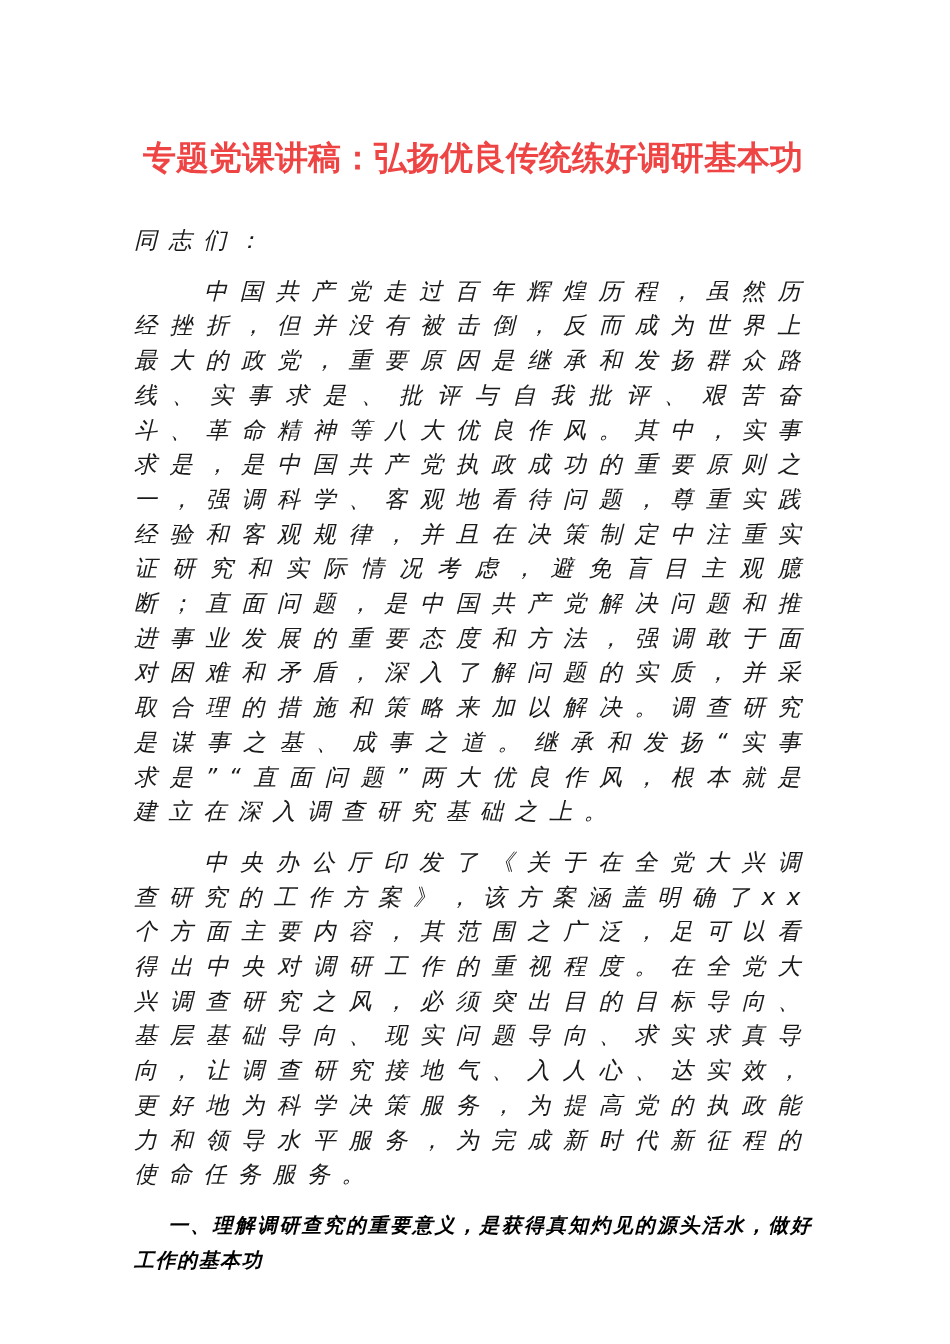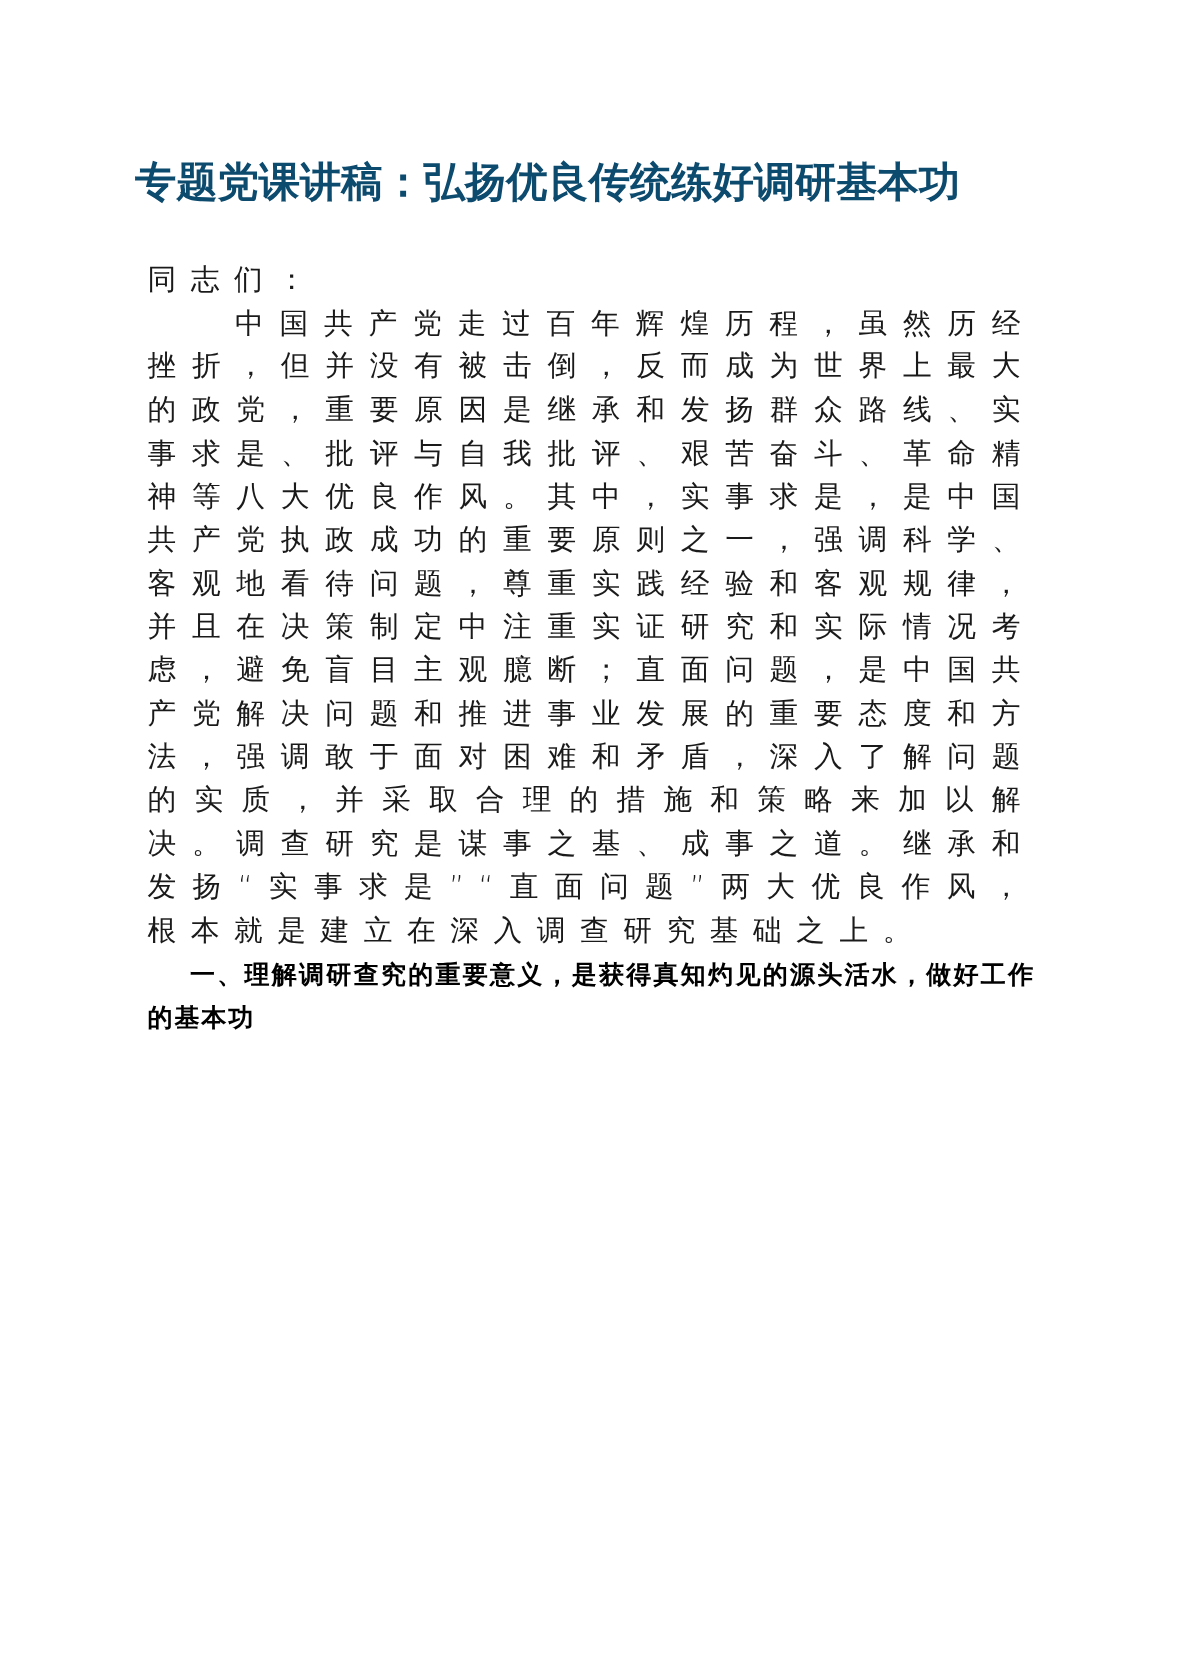--- a/index.html
+++ b/index.html
@@ -16,47 +16,48 @@
     }
     .page {
       position: absolute;
       left: 118px;
       top: 0;
       width: 710px;
     }
     .title {
       position: absolute;
       left: -10px;
-      top: 124px;
+      top: 136px;
       width: 730px;
-      text-align: left;
+      text-align: center;
       font-family: "DejaVu Serif", "Liberation Serif", serif;
       font-weight: bold;
       font-size: 33px;
       letter-spacing: 0px;
       line-height: 44px;
       white-space: nowrap;
-      color: #0c4a6e;
+      color: #ef4444;
     }
     .body-text {
       position: absolute;
       top: 207px;
       left: 0;
       width: 710px;
       font-family: "DejaVu Sans", "Liberation Sans", sans-serif;
       font-weight: 300;
       font-size: 23px;
       letter-spacing: 11.6px;
       line-height: 34.7px;
       color: #1a1a1a;
     }
     .body-text p {
-      margin: 0;
+      margin: 16px;
       padding: 0;
       text-align: justify;
+      font-style: italic;
     }
     .salutation {
       text-indent: 0;
     }
     .para {
       text-indent: 70px;
     }
     .heading {
       font-weight: bold;
       text-indent: 34px;
@@ -67,15 +68,16 @@
   </style>
 </head>
 <body>
 
 <div class="page">
   <div class="title">专题党课讲稿：弘扬优良传统练好调研基本功</div>
 
   <div class="body-text">
     <p class="salutation">同志们：</p>
     <p class="para">中国共产党走过百年辉煌历程，虽然历经挫折，但并没有被击倒，反而成为世界上最大的政党，重要原因是继承和发扬群众路线、实事求是、批评与自我批评、艰苦奋斗、革命精神等八大优良作风。其中，实事求是，是中国共产党执政成功的重要原则之一，强调科学、客观地看待问题，尊重实践经验和客观规律，并且在决策制定中注重实证研究和实际情况考虑，避免盲目主观臆断；直面问题，是中国共产党解决问题和推进事业发展的重要态度和方法，强调敢于面对困难和矛盾，深入了解问题的实质，并采取合理的措施和策略来加以解决。调查研究是谋事之基、成事之道。继承和发扬“实事求是”“直面问题”两大优良作风，根本就是建立在深入调查研究基础之上。</p>
+    <p class="para">中央办公厅印发了《关于在全党大兴调查研究的工作方案》，该方案涵盖明确了xx个方面主要内容，其范围之广泛，足可以看得出中央对调研工作的重视程度。在全党大兴调查研究之风，必须突出目的目标导向、基层基础导向、现实问题导向、求实求真导向，让调查研究接地气、入人心、达实效，更好地为科学决策服务，为提高党的执政能力和领导水平服务，为完成新时代新征程的使命任务服务。</p>
     <p class="heading">一、理解调研查究的重要意义，是获得真知灼见的源头活水，做好工作的基本功</p>
   </div>
 </div>
 
 </body></html>

